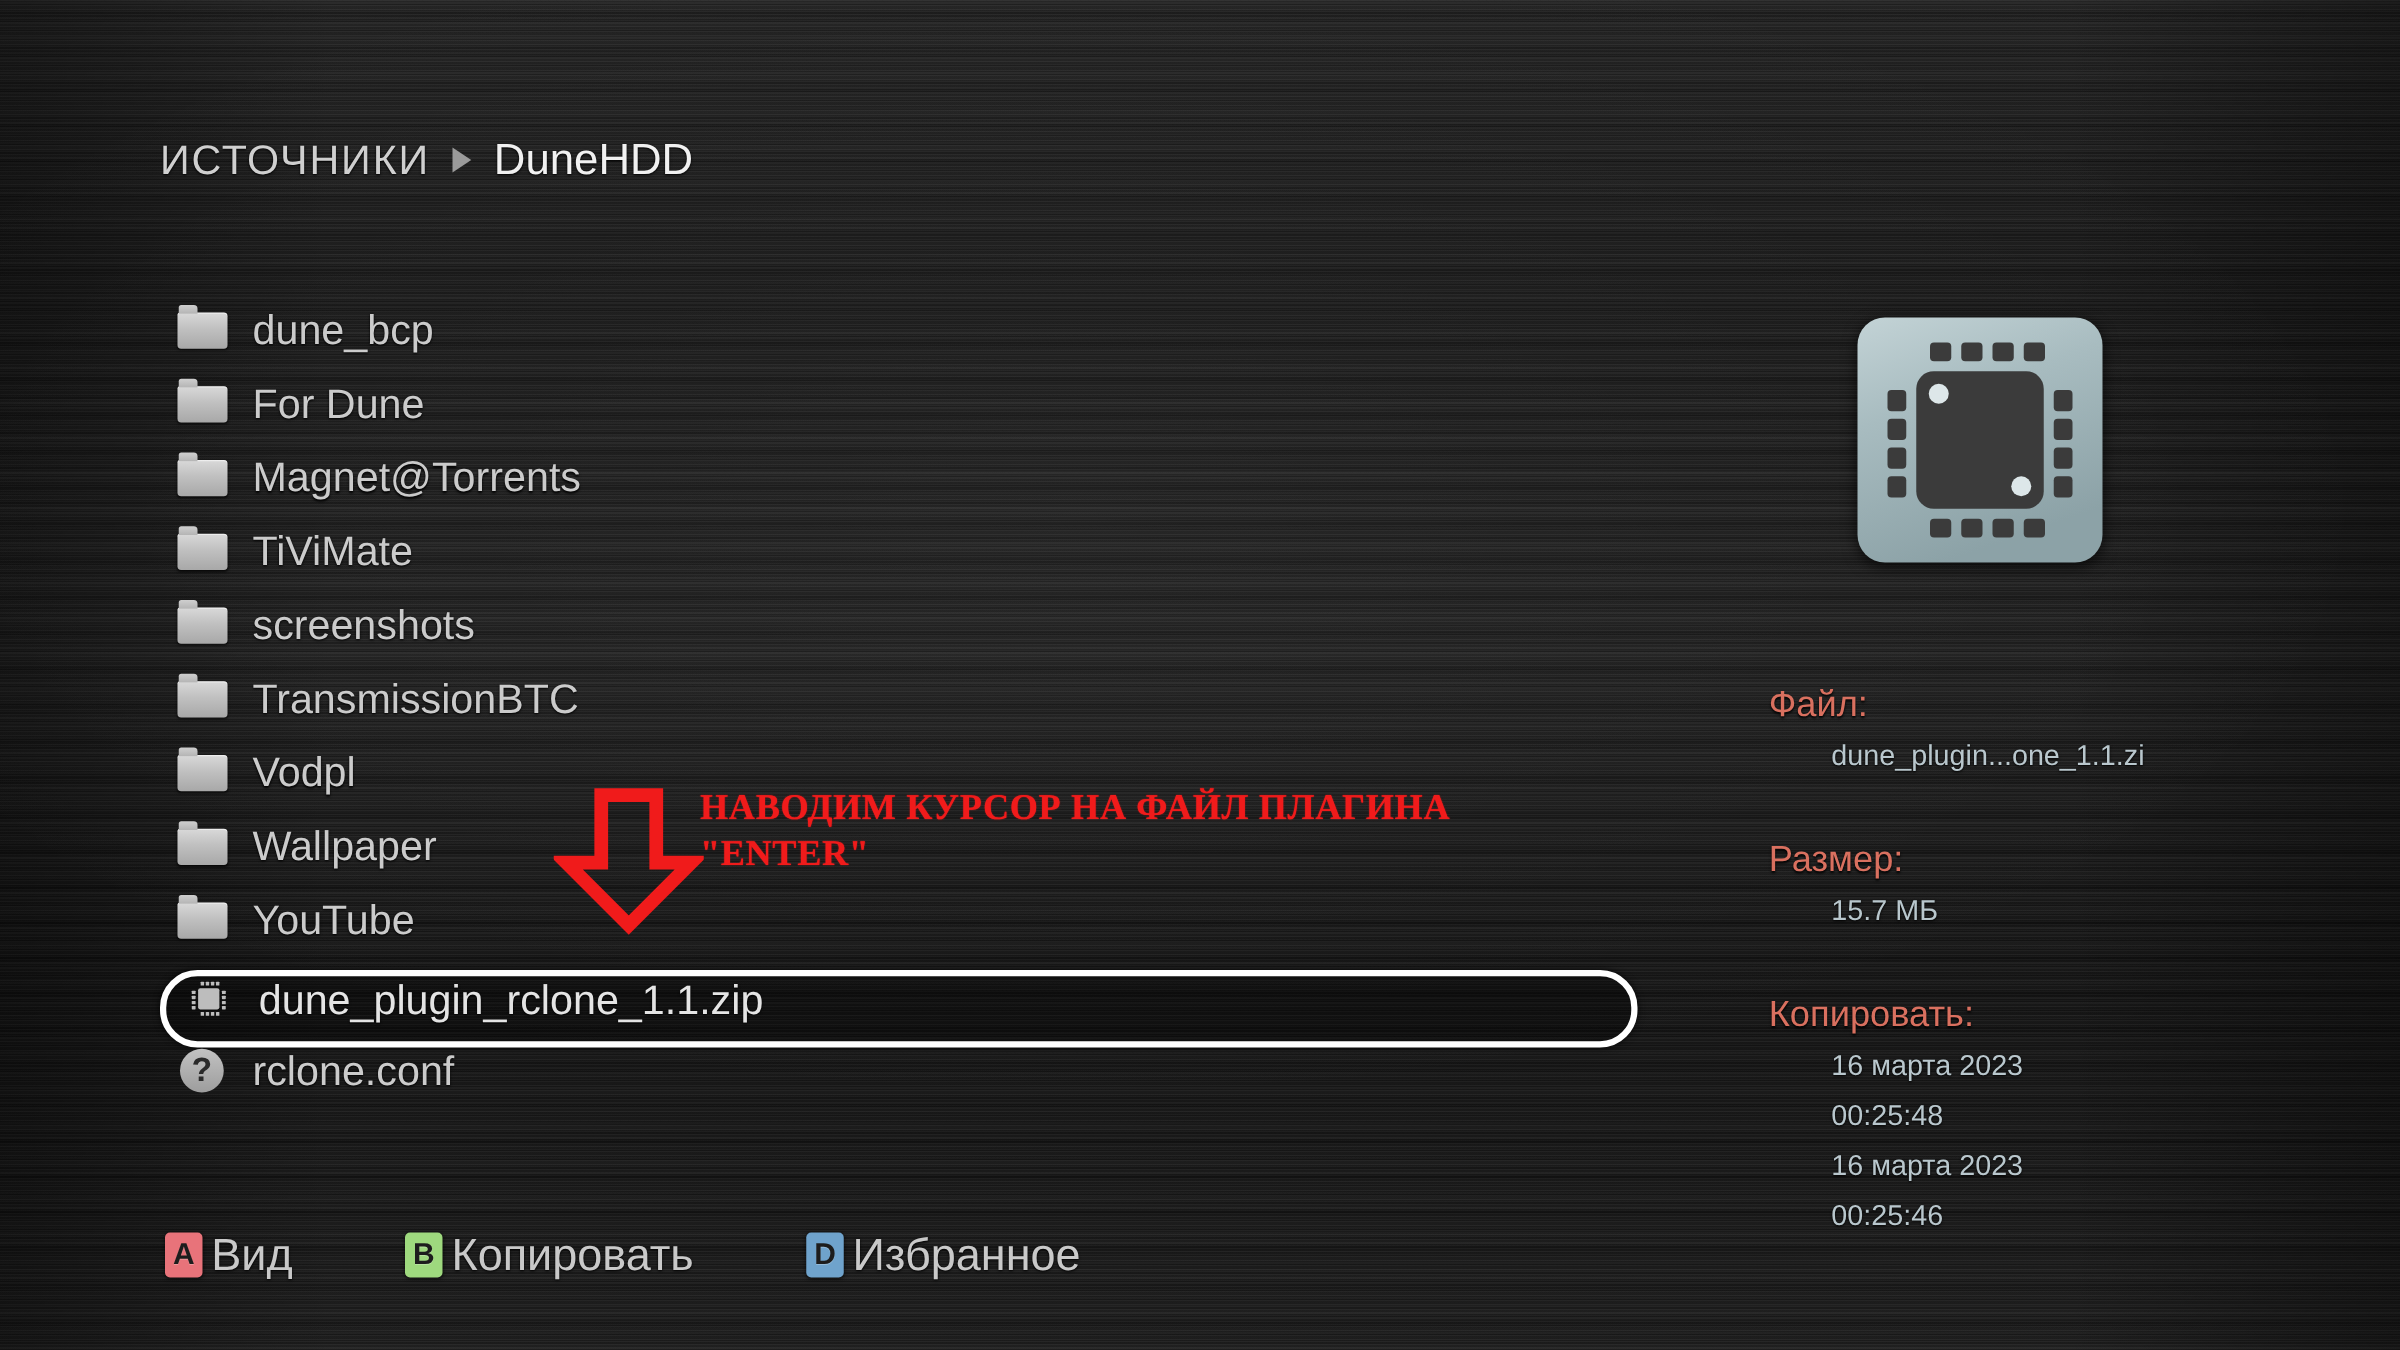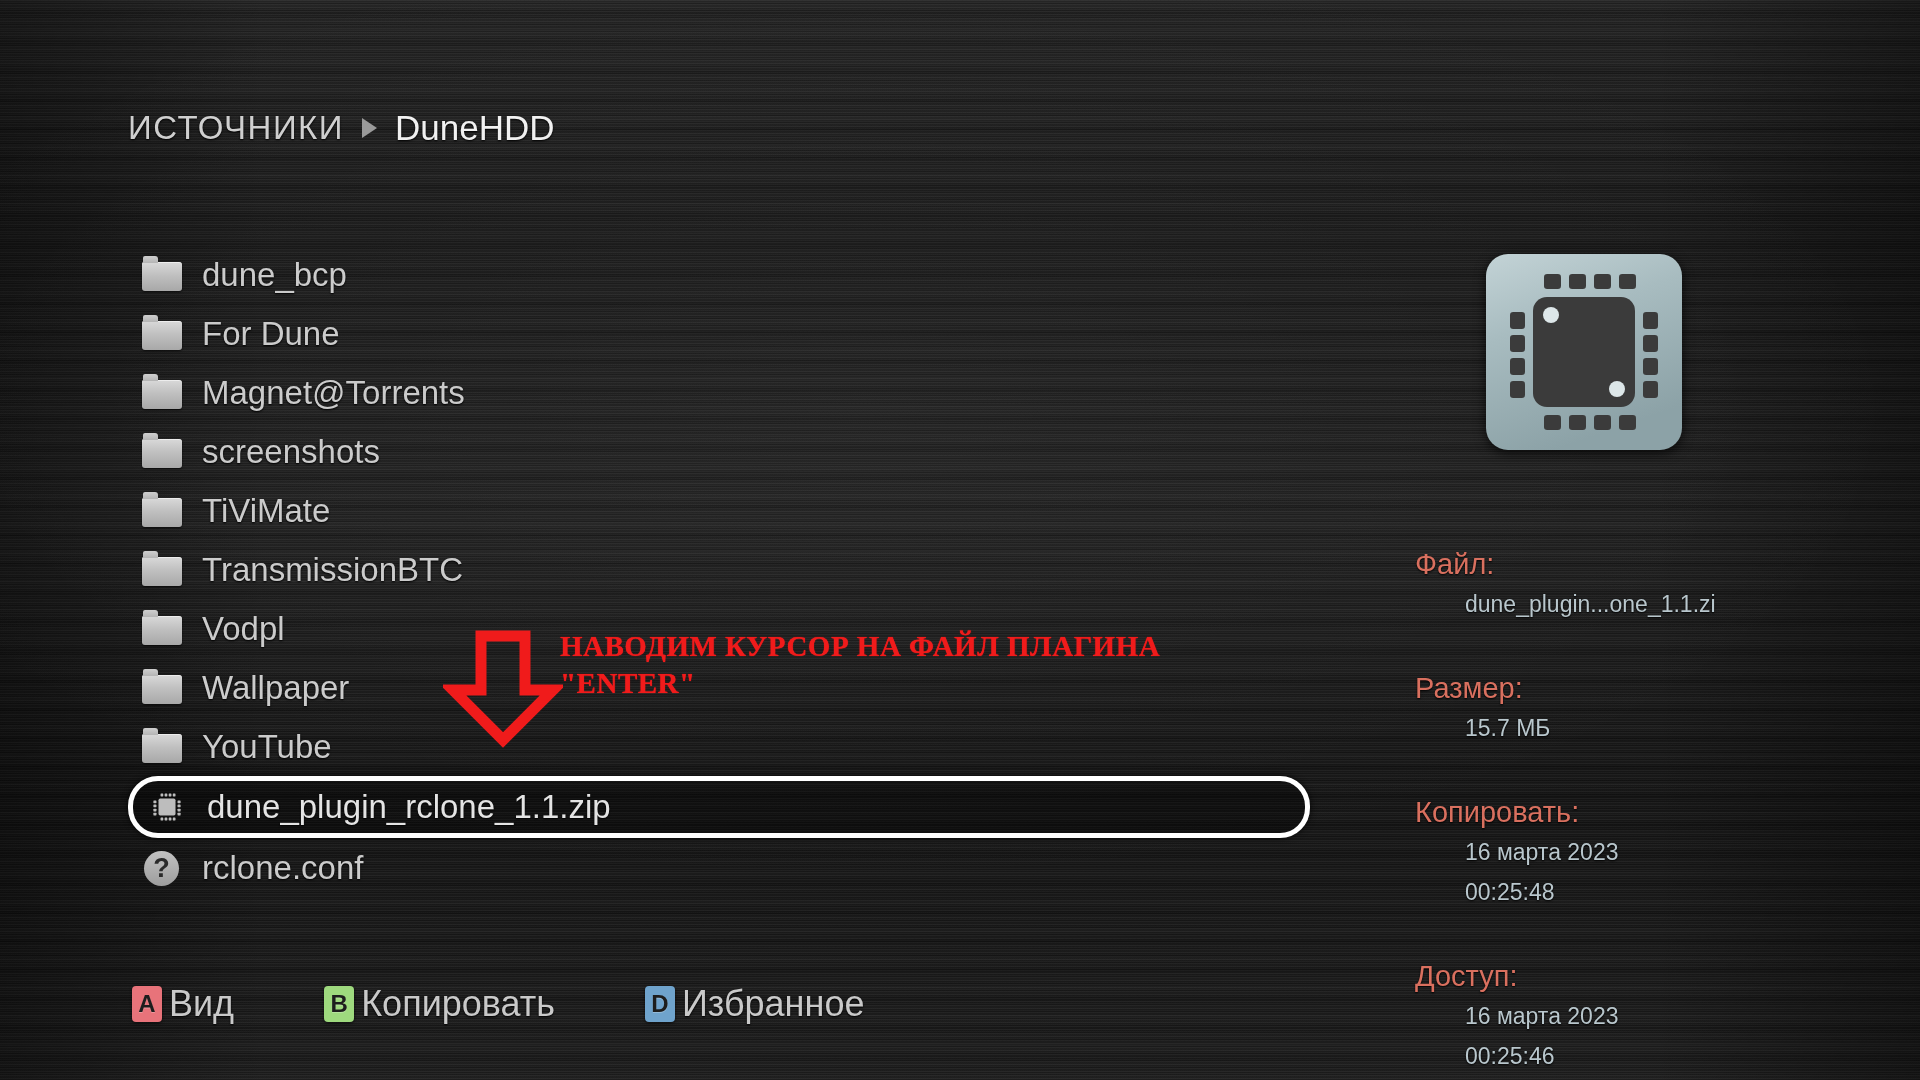--- a/index.html
+++ b/index.html
@@ -93,21 +93,20 @@
     position: absolute;
     left: 128px;
     top: 245px;
     width: 1200px;
     z-index: 5;
   }
   .file-row {
     position: relative;
     height: 59px;
     display: flex;
-    align-items: center;
     padding-left: 14px;
     box-sizing: border-box;
   }
   .file-row.selected {
     border: 5px solid #ffffff;
     border-radius: 30px;
     width: 1182px;
     height: 62px;
     background: rgba(0,0,0,0.30);
     box-shadow: 0 0 6px rgba(0,0,0,0.8);
@@ -279,27 +278,27 @@
       <div class="file-row">
         <span class="icon-wrap">
           <span class="folder-icon"></span>
         </span>
         <span class="file-label">Magnet@Torrents</span>
       </div>
       <div class="file-row">
         <span class="icon-wrap">
           <span class="folder-icon"></span>
         </span>
+        <span class="file-label">TiViMate</span>
+      </div>
+      <div class="file-row">
+        <span class="icon-wrap">
+          <span class="folder-icon"></span>
+        </span>
         <span class="file-label">screenshots</span>
-      </div>
-      <div class="file-row">
-        <span class="icon-wrap">
-          <span class="folder-icon"></span>
-        </span>
-        <span class="file-label">TiViMate</span>
       </div>
       <div class="file-row">
         <span class="icon-wrap">
           <span class="folder-icon"></span>
         </span>
         <span class="file-label">TransmissionBTC</span>
       </div>
       <div class="file-row">
         <span class="icon-wrap">
           <span class="folder-icon"></span>
@@ -398,21 +397,20 @@
   </svg>
 
   <div id="info-panel">
       <div class="info-label">Файл:</div>
       <div class="info-value">dune_plugin...one_1.1.zi</div>
       <div class="info-label">Размер:</div>
       <div class="info-value">15.7 МБ</div>
       <div class="info-label">Копировать:</div>
       <div class="info-value">16 марта 2023</div>
       <div class="info-value">00:25:48</div>
-      <div class="info-label">Доступ:</div>
       <div class="info-value">16 марта 2023</div>
       <div class="info-value">00:25:46</div>
     </div>
 
   <div id="key-bar">
       <div class="key-item">
         <span class="key-badge" style="background:#e8737a">A</span>
         <span class="key-text">Вид</span>
       </div>
       <div class="key-item">

